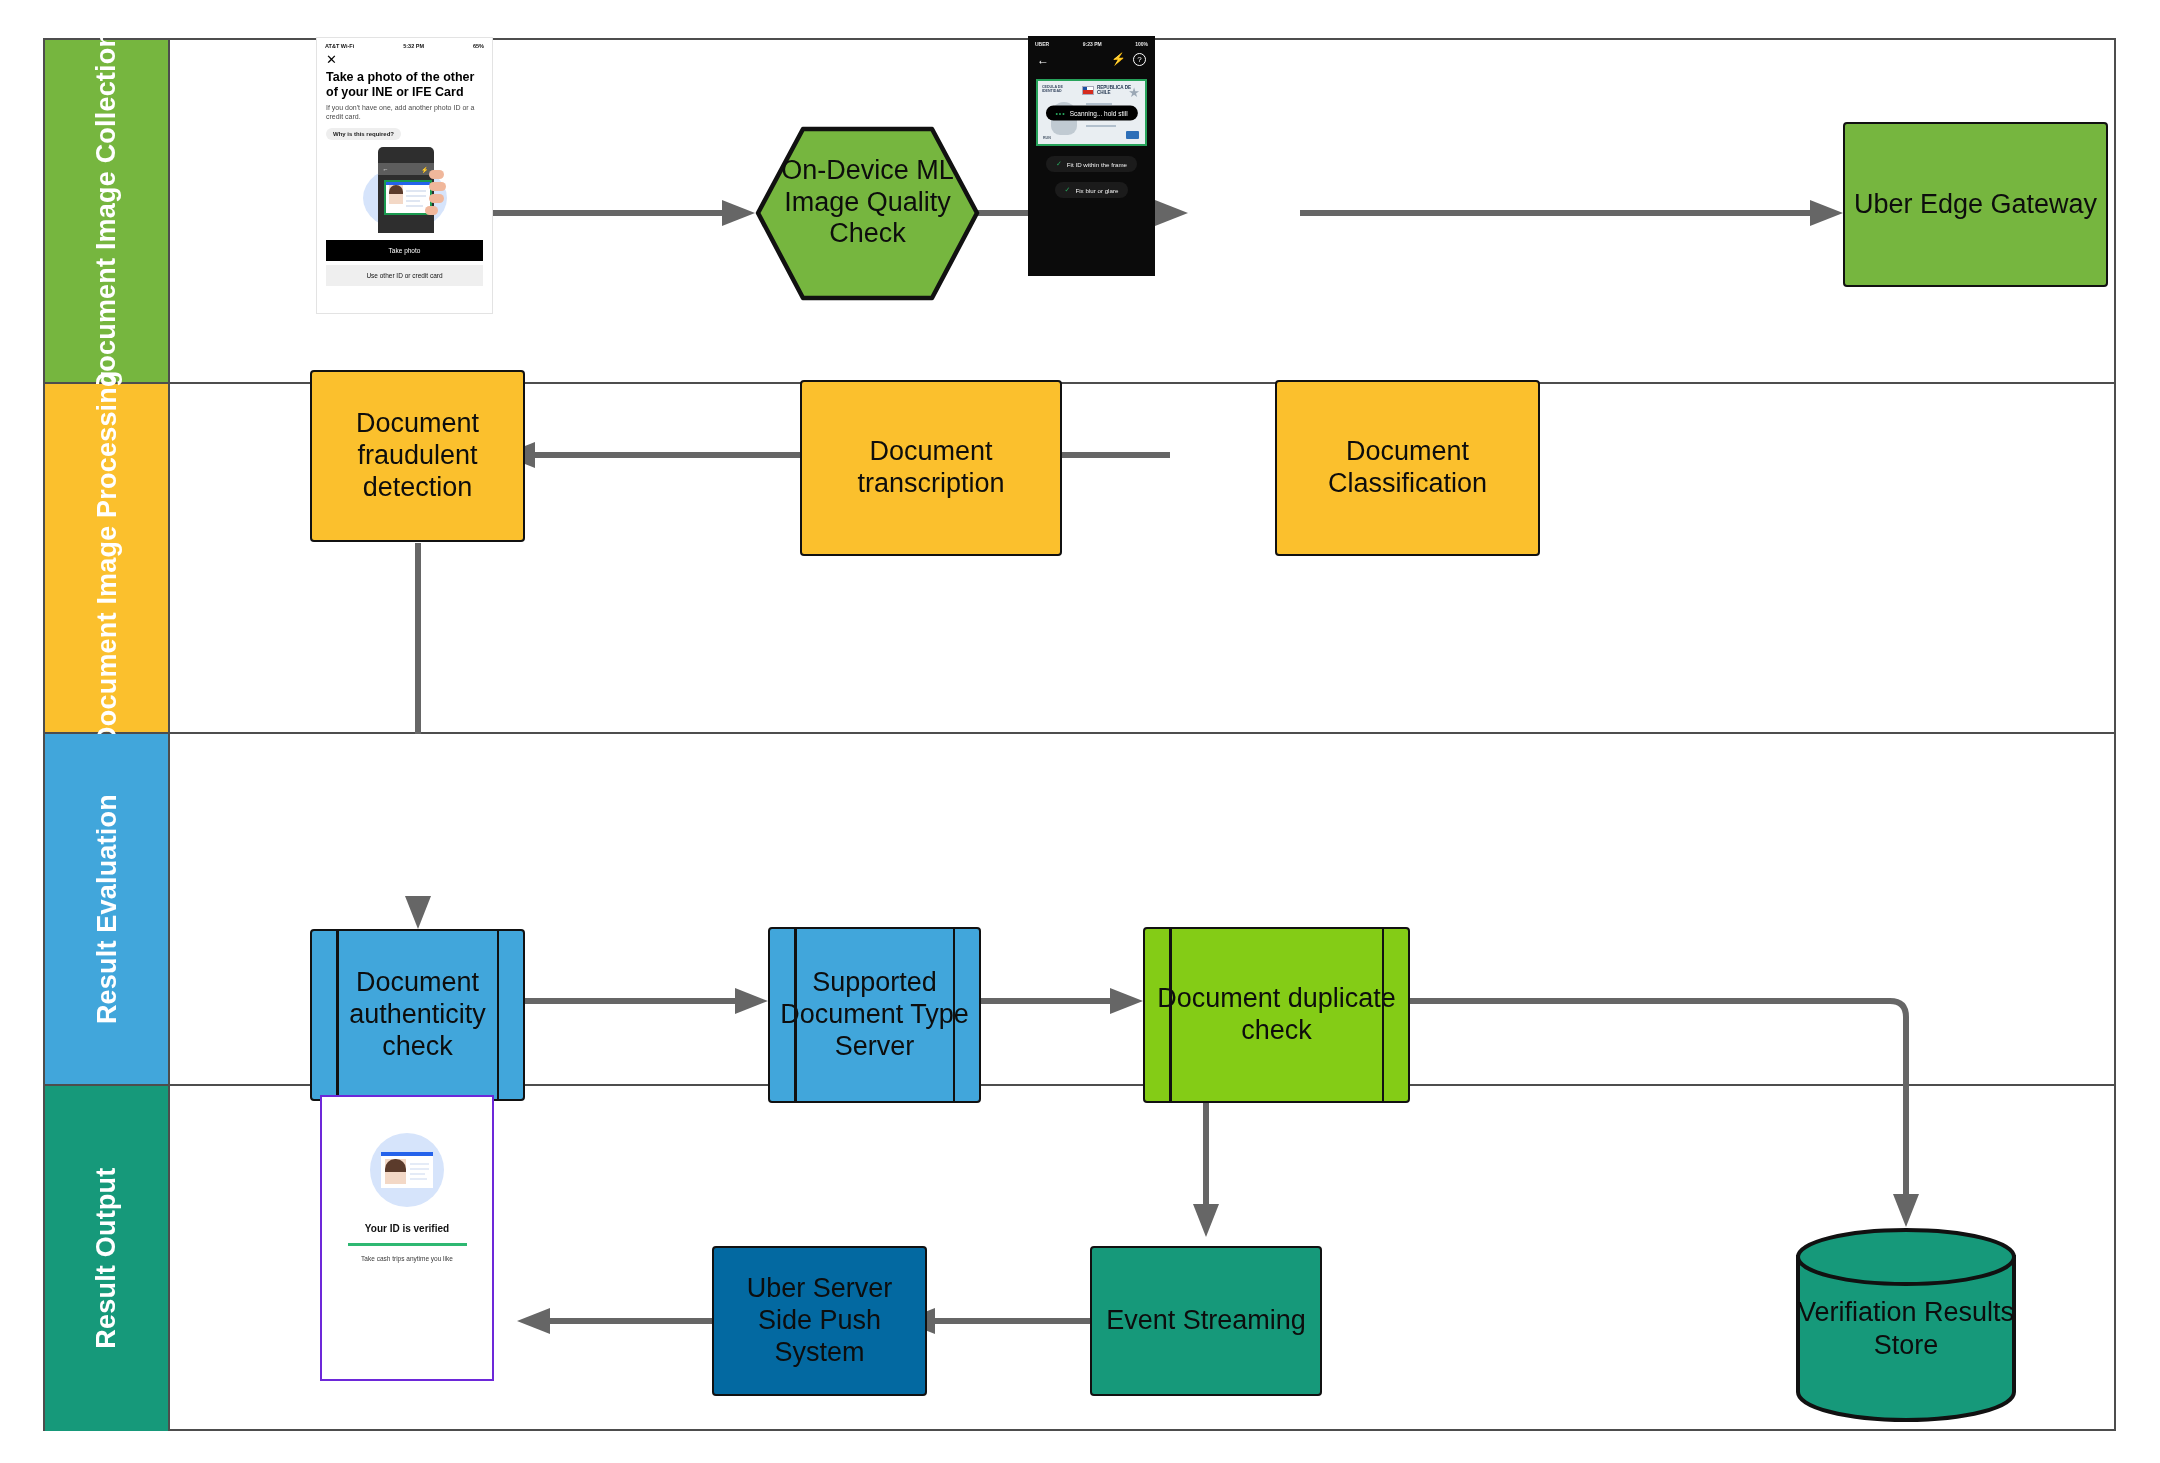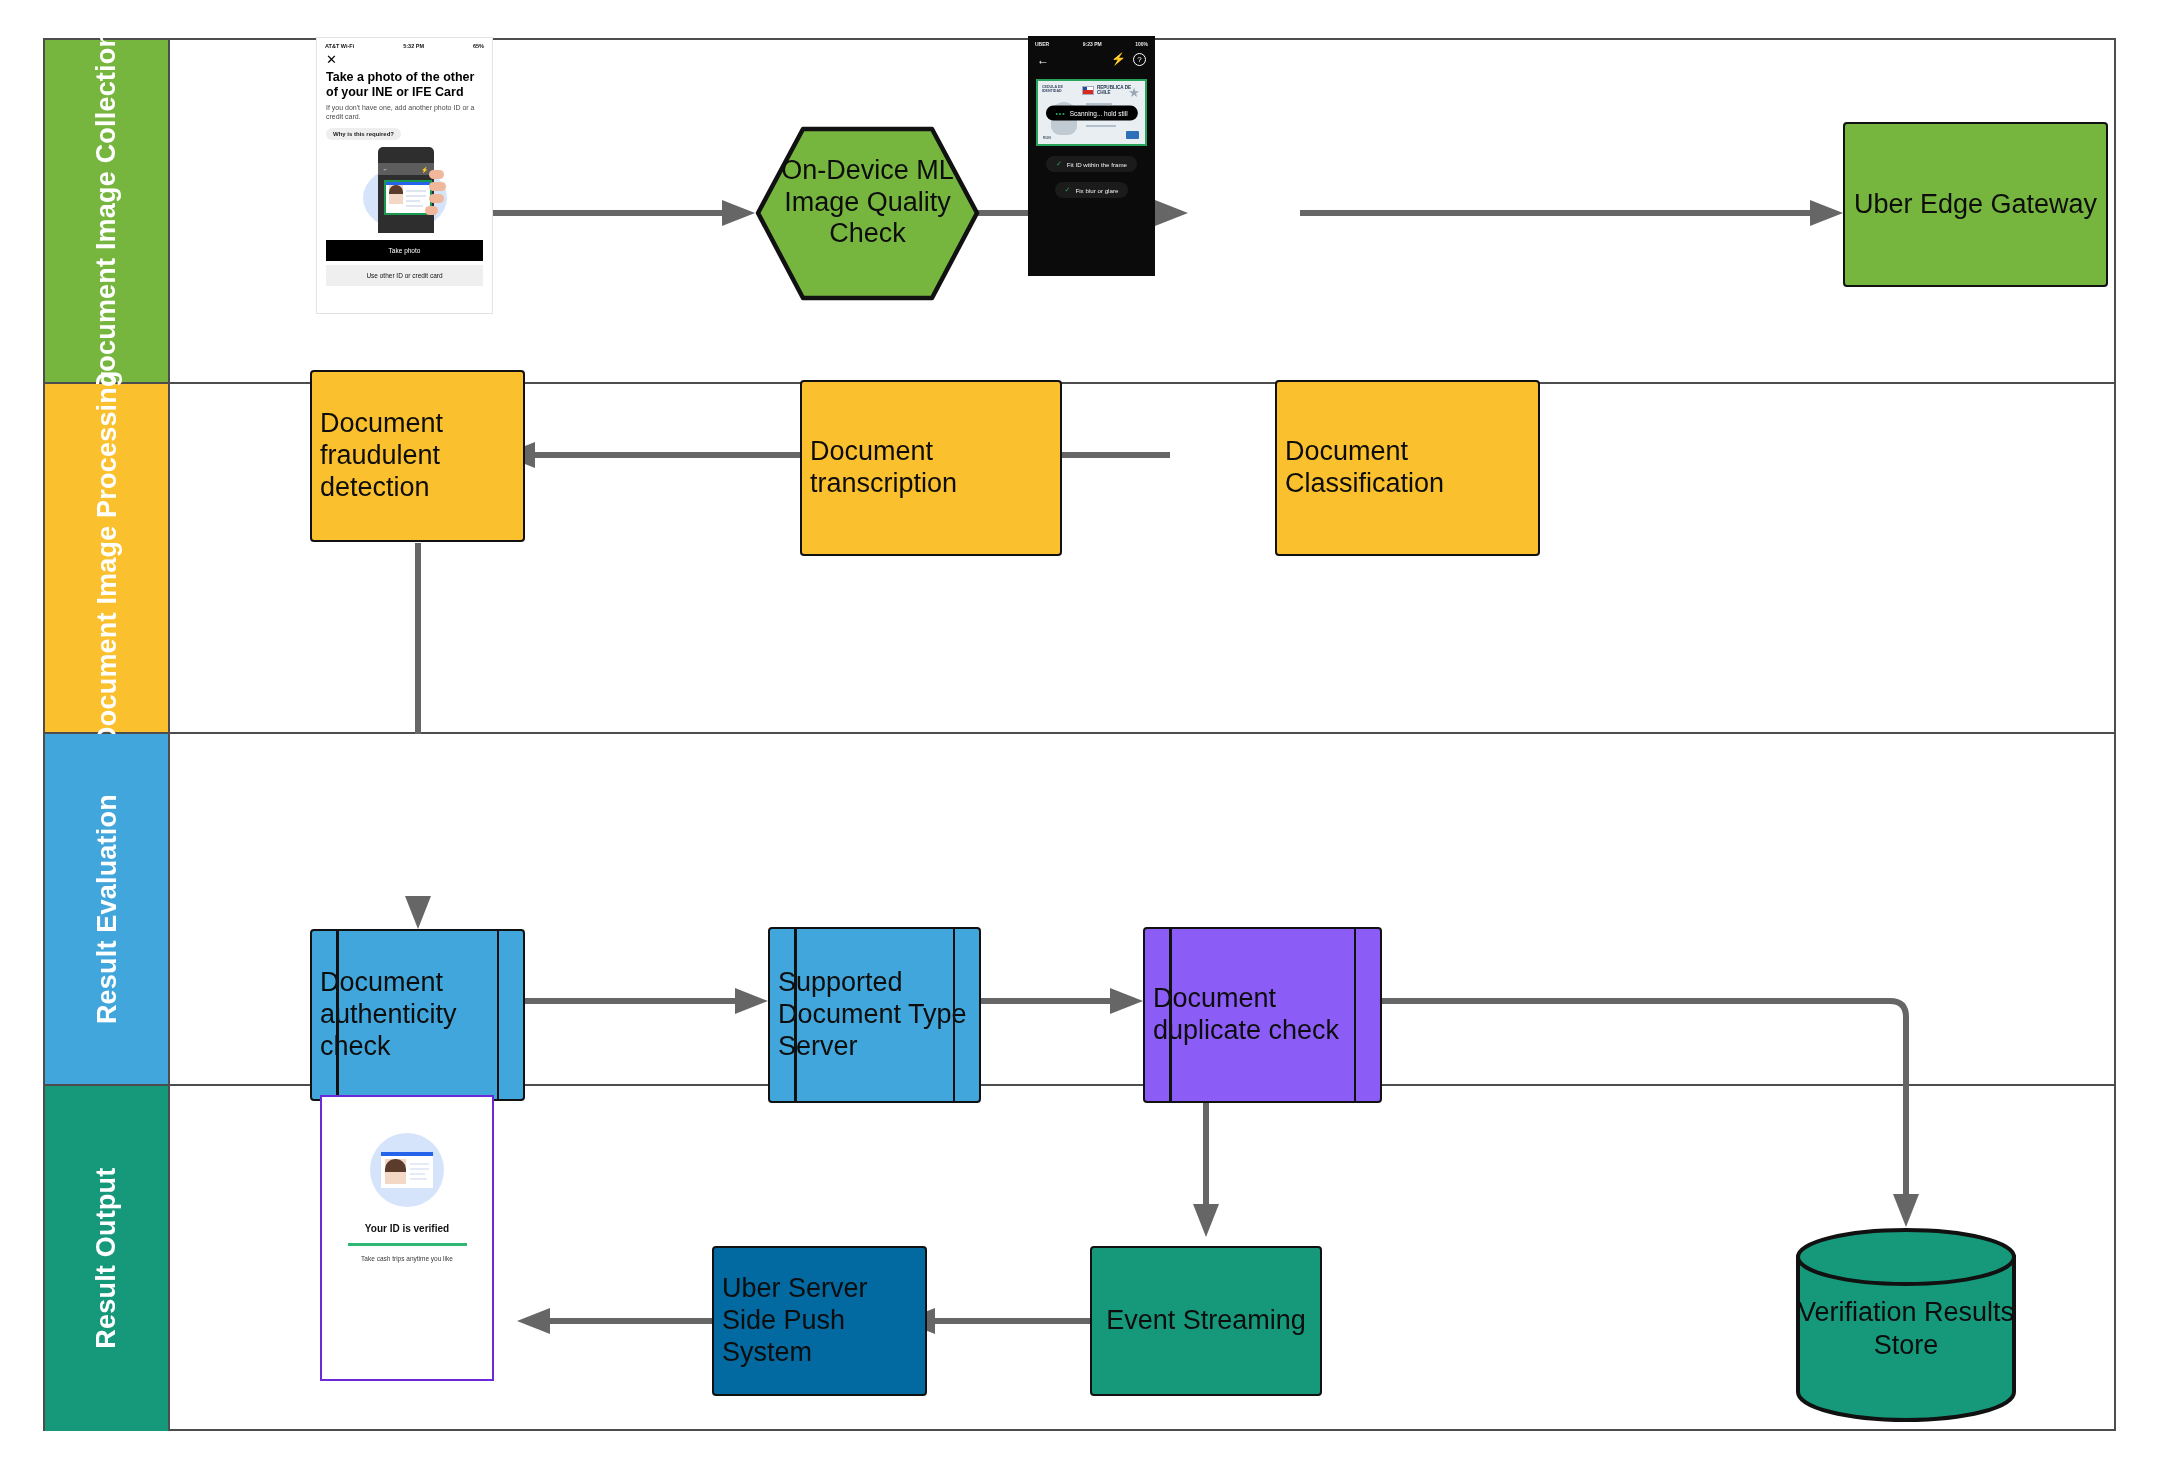--- a/index.html
+++ b/index.html
@@ -16,21 +16,21 @@
   .lane-head{position:absolute;left:0;top:0;width:125px;height:100%;
              box-sizing:border-box;border-right:2px solid #4d4d4d;
              display:flex;align-items:center;justify-content:center;}
   .lane-title{transform:rotate(-90deg);white-space:nowrap;color:#ffffff;
               font-weight:bold;font-size:27px;letter-spacing:.2px;
               text-align:center;line-height:1.12;}
   .lane-body{position:absolute;left:125px;top:0;right:0;height:100%;}
 
   
   .node{position:absolute;box-sizing:border-box;border:2.5px solid #111;
-        display:flex;align-items:center;justify-content:center;
+        display:flex;align-items:center;justify-content:center;text-align:center;
         color:#0d0d0d;font-size:27px;line-height:1.18;border-radius:4px;z-index:4;}
   .node .lbl{padding:0 8px;}
 
   
   .hex{position:absolute;z-index:4;}
   .hex svg{display:block;}
   .hex .hex-lbl{position:absolute;inset:0;display:flex;align-items:center;
         justify-content:center;text-align:center;font-size:27px;line-height:1.18;color:#0d0d0d;}
 
   
@@ -297,21 +297,21 @@
         </svg>
 
         <div class="node barbox" style="left:140px;top:195px;width:215px;height:172px;background:#41a6db;">
           <span class="lbl">Document authenticity check</span>
         </div>
 
         <div class="node barbox" style="left:598px;top:193px;width:213px;height:176px;background:#41a6db;">
           <span class="lbl">Supported Document Type Server</span>
         </div>
 
-        <div class="node barbox" style="left:973px;top:193px;width:239px;height:176px;background:#8b5cf6;">
+        <div class="node barbox" style="left:973px;top:193px;width:267px;height:176px;background:#84cc16;">
           <span class="lbl">Document duplicate check</span>
         </div>
       </div>
     </div>
 
     <div class="lane last" style="top:1046px;height:345px;">
       <div class="lane-head" style="background:#16997a;">
         <div class="lane-title">Result Output</div>
       </div>
       <div class="lane-body">

